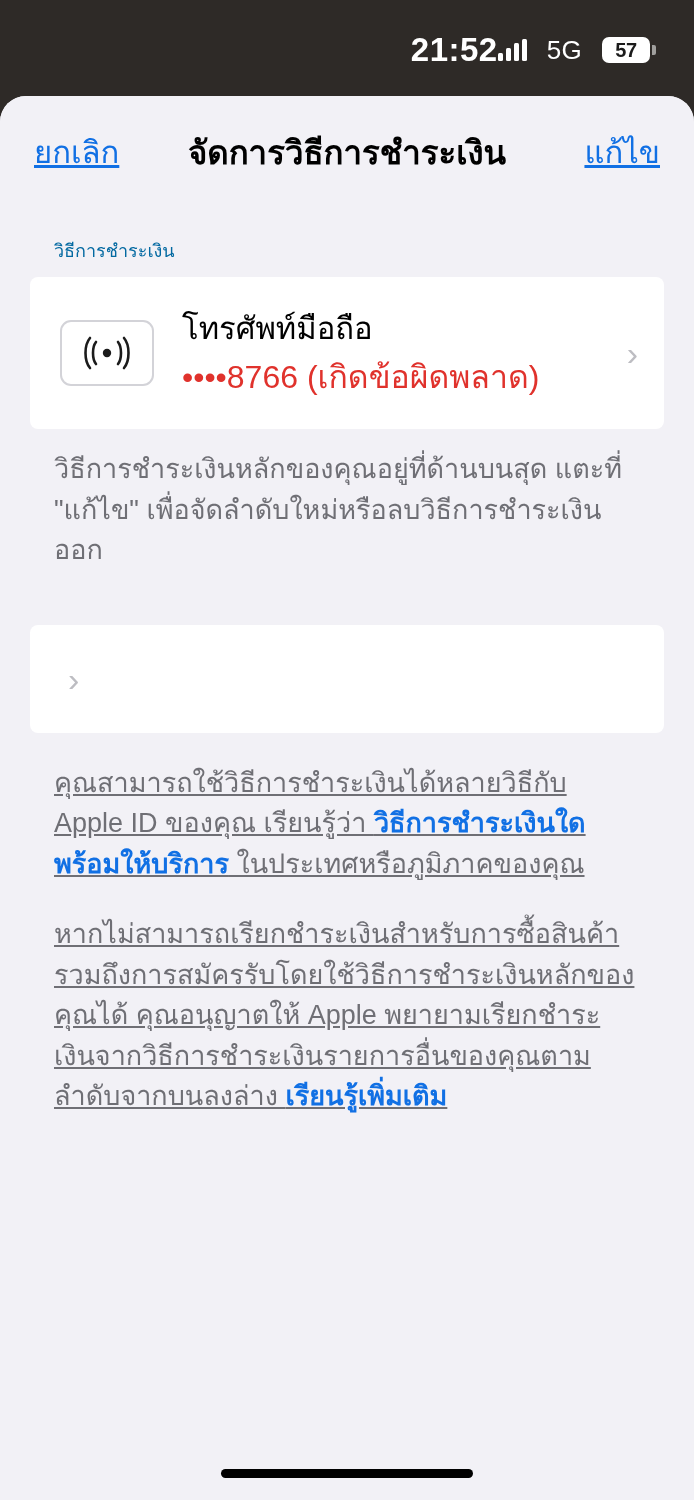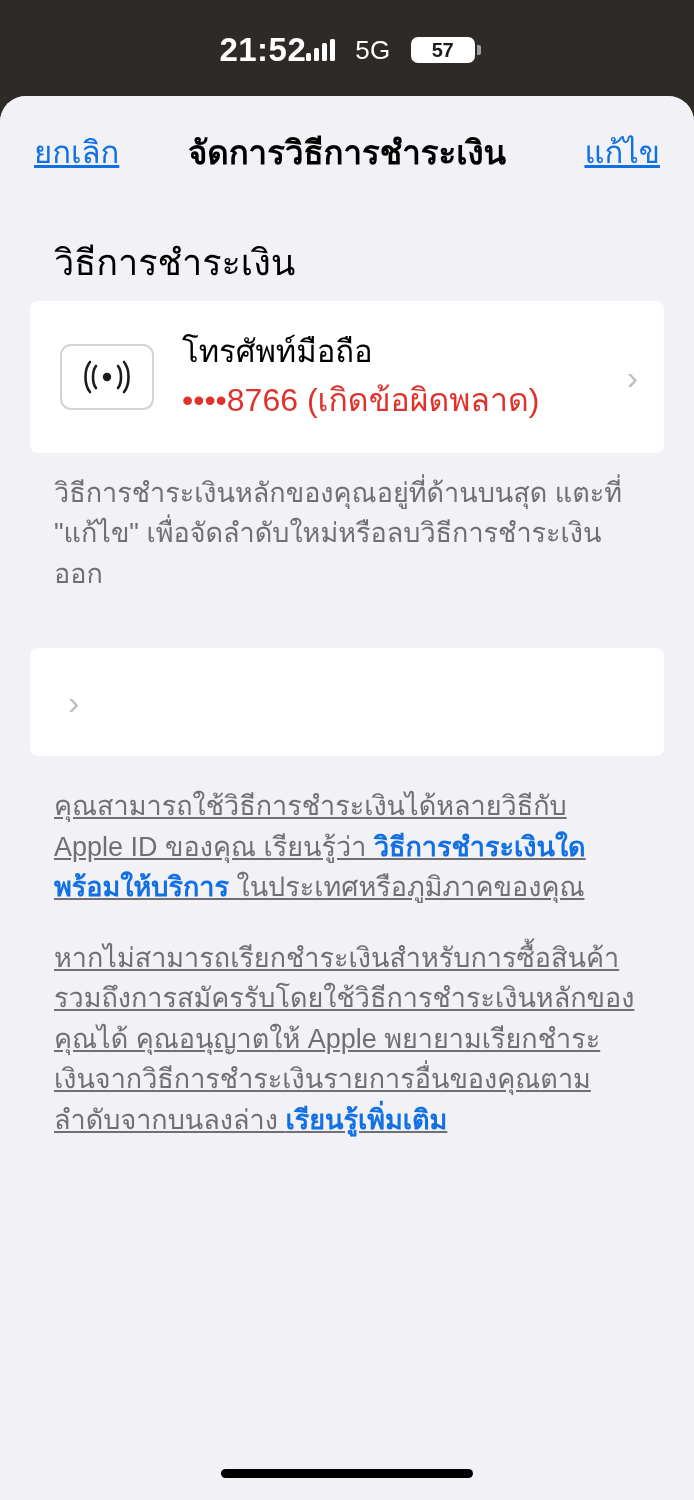--- a/index.html
+++ b/index.html
@@ -14,21 +14,21 @@
   }
 
   
   .statusbar {
     position: absolute;
     top: 0; left: 0;
     width: 694px;
     height: 96px;
     display: flex;
     align-items: center;
-    justify-content: center;
+    justify-content: flex-end;
     padding: 4px 44px 0 44px;
     color: #ffffff;
   }
   .status-time {
     font-size: 33px;
     font-weight: 600;
     letter-spacing: 0.5px;
   }
   .status-right {
     display: flex;
@@ -51,21 +51,21 @@
   .signal-bars i:nth-child(2) { height: 13px; }
   .signal-bars i:nth-child(3) { height: 18px; }
   .signal-bars i:nth-child(4) { height: 22px; }
   .status-net {
     font-size: 26px;
     font-weight: 500;
     letter-spacing: 0.3px;
   }
   .battery {
     position: relative;
-    width: 64px;
+    width: 48px;
     height: 26px;
     border-radius: 7px;
     background: #ffffff;
     display: flex;
     align-items: center;
     justify-content: center;
   }
   .battery .cap {
     position: absolute;
     right: -6px;
@@ -116,22 +116,22 @@
     font-weight: 700;
     color: #000000;
     pointer-events: none;
   }
 
   .content {
     padding: 0 30px;
   }
 
   .section-label {
-    font-size: 36px;
-    color: #000000;
+    font-size: 18px;
+    color: #0369a1;
     padding: 32px 24px 14px 24px;
     line-height: 1.3;
   }
 
   .card {
     background: #ffffff;
     border-radius: 8px;
   }
 
   .pay-row {

